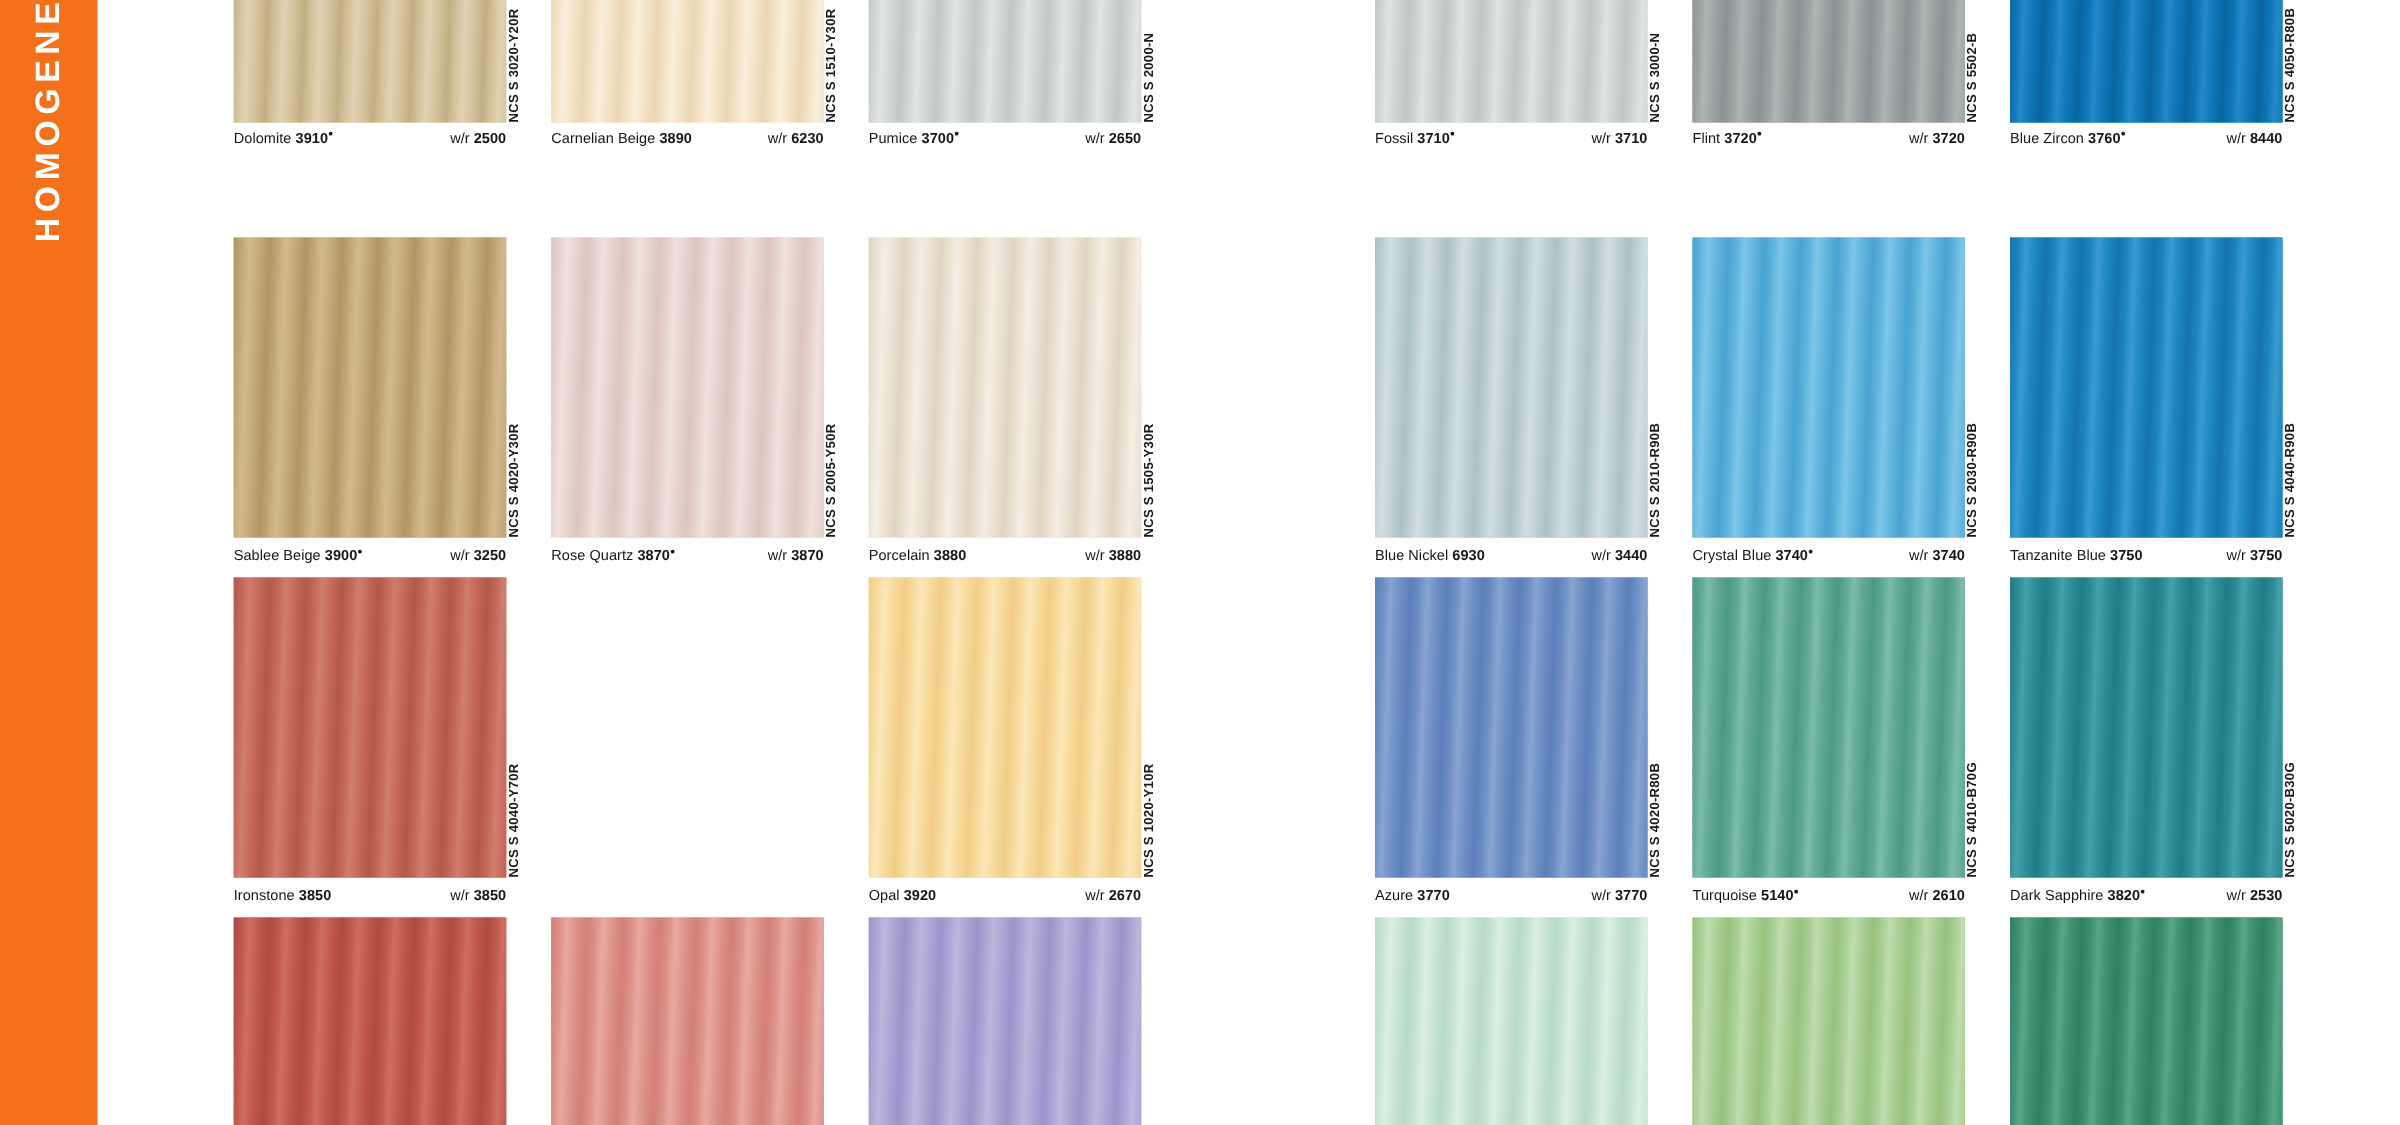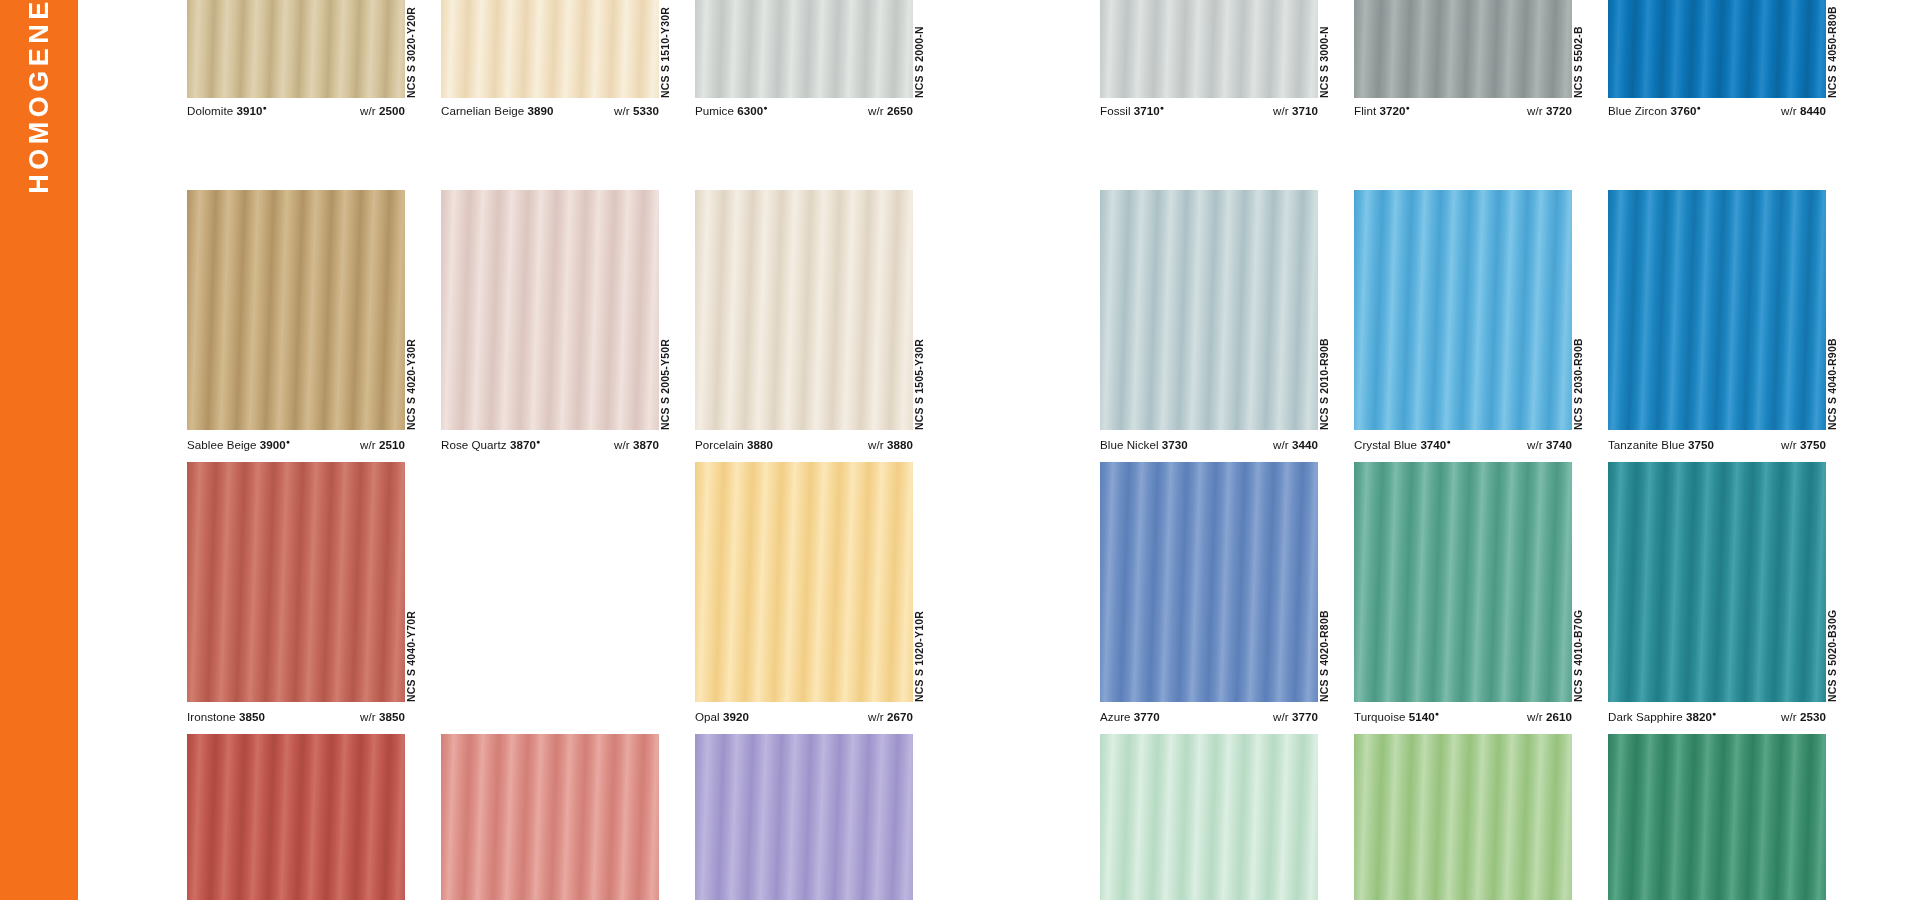--- a/index.html
+++ b/index.html
@@ -97,39 +97,39 @@
             <div class="caption" style="top: 146px;">
               <span class="nm">Dolomite <b>3910</b><sup style="font-size: 7px;">●</sup></span>
               <span class="wr">w/r <b>2500</b></span>
             </div>
           </div>
           <div class="col" style="left: 254px;">
             <div class="swatch" style="height: 140px; background: repeating-linear-gradient(92deg, rgb(234, 214, 179) 0px, rgb(243, 227, 198) 7px, rgb(248, 239, 220) 13px, rgb(243, 227, 198) 21px, rgb(234, 214, 179) 29px), repeating-linear-gradient(178deg, rgba(255, 255, 255, 0.22) 0px, rgba(255, 255, 255, 0) 5px, rgba(0, 0, 0, 0.07) 11px, rgba(255, 255, 255, 0) 18px), linear-gradient(rgb(243, 227, 198), rgb(243, 227, 198));"></div>
             <span class="ncs" style="bottom: 70px; top: 134px;">NCS  S 1510-Y30R</span>
             <div class="caption" style="top: 146px;">
               <span class="nm">Carnelian Beige <b>3890</b></span>
-              <span class="wr">w/r <b>5330</b></span>
+              <span class="wr">w/r <b>6230</b></span>
             </div>
           </div>
           <div class="col" style="left: 508px;">
             <div class="swatch" style="height: 140px; background: repeating-linear-gradient(92deg, rgb(194, 200, 198) 0px, rgb(210, 214, 211) 7px, rgb(226, 230, 227) 13px, rgb(210, 214, 211) 21px, rgb(194, 200, 198) 29px), repeating-linear-gradient(178deg, rgba(255, 255, 255, 0.22) 0px, rgba(255, 255, 255, 0) 5px, rgba(0, 0, 0, 0.07) 11px, rgba(255, 255, 255, 0) 18px), linear-gradient(rgb(210, 214, 211), rgb(210, 214, 211));"></div>
             <span class="ncs" style="bottom: 70px; top: 134px;">NCS  S 2000-N</span>
             <div class="caption" style="top: 146px;">
-              <span class="nm">Pumice <b>6300</b><sup style="font-size: 7px;">●</sup></span>
+              <span class="nm">Pumice <b>3700</b><sup style="font-size: 7px;">●</sup></span>
               <span class="wr">w/r <b>2650</b></span>
             </div>
           </div>
         </div>
         <div class="row r2" style="top: 190px; height: 310px;">
           <div class="col" style="left: 0px;">
             <div class="swatch" style="height: 240px; background: repeating-linear-gradient(92deg, rgb(176, 148, 102) 0px, rgb(196, 168, 120) 7px, rgb(210, 186, 143) 13px, rgb(196, 168, 120) 21px, rgb(176, 148, 102) 29px), repeating-linear-gradient(178deg, rgba(255, 255, 255, 0.22) 0px, rgba(255, 255, 255, 0) 5px, rgba(0, 0, 0, 0.07) 11px, rgba(255, 255, 255, 0) 18px), linear-gradient(rgb(196, 168, 120), rgb(196, 168, 120));"></div>
             <span class="ncs" style="bottom: 70px; top: 234px;">NCS  S 4020-Y30R</span>
             <div class="caption" style="top: 248px;">
               <span class="nm">Sablee Beige <b>3900</b><sup style="font-size: 7px;">●</sup></span>
-              <span class="wr">w/r <b>2510</b></span>
+              <span class="wr">w/r <b>3250</b></span>
             </div>
           </div>
           <div class="col" style="left: 254px;">
             <div class="swatch" style="height: 240px; background: repeating-linear-gradient(92deg, rgb(220, 198, 191) 0px, rgb(230, 211, 205) 7px, rgb(240, 226, 221) 13px, rgb(230, 211, 205) 21px, rgb(220, 198, 191) 29px), repeating-linear-gradient(178deg, rgba(255, 255, 255, 0.22) 0px, rgba(255, 255, 255, 0) 5px, rgba(0, 0, 0, 0.07) 11px, rgba(255, 255, 255, 0) 18px), linear-gradient(rgb(230, 211, 205), rgb(230, 211, 205));"></div>
             <span class="ncs" style="bottom: 70px; top: 234px;">NCS  S 2005-Y50R</span>
             <div class="caption" style="top: 248px;">
               <span class="nm">Rose Quartz <b>3870</b><sup style="font-size: 7px;">●</sup></span>
               <span class="wr">w/r <b>3870</b></span>
             </div>
           </div>
@@ -197,21 +197,21 @@
               <span class="nm">Blue Zircon <b>3760</b><sup style="font-size: 7px;">●</sup></span>
               <span class="wr">w/r <b>8440</b></span>
             </div>
           </div>
         </div>
         <div class="row r2" style="top: 190px; height: 310px;">
           <div class="col" style="left: 0px;">
             <div class="swatch" style="height: 240px; background: repeating-linear-gradient(92deg, rgb(172, 193, 198) 0px, rgb(191, 208, 211) 7px, rgb(210, 223, 225) 13px, rgb(191, 208, 211) 21px, rgb(172, 193, 198) 29px), repeating-linear-gradient(178deg, rgba(255, 255, 255, 0.22) 0px, rgba(255, 255, 255, 0) 5px, rgba(0, 0, 0, 0.07) 11px, rgba(255, 255, 255, 0) 18px), linear-gradient(rgb(191, 208, 211), rgb(191, 208, 211));"></div>
             <span class="ncs" style="bottom: 70px; top: 234px;">NCS  S 2010-R90B</span>
             <div class="caption" style="top: 248px;">
-              <span class="nm">Blue Nickel <b>3730</b></span>
+              <span class="nm">Blue Nickel <b>6930</b></span>
               <span class="wr">w/r <b>3440</b></span>
             </div>
           </div>
           <div class="col" style="left: 254px;">
             <div class="swatch" style="height: 240px; background: repeating-linear-gradient(92deg, rgb(74, 163, 210) 0px, rgb(95, 180, 222) 7px, rgb(127, 198, 232) 13px, rgb(95, 180, 222) 21px, rgb(74, 163, 210) 29px), repeating-linear-gradient(178deg, rgba(255, 255, 255, 0.22) 0px, rgba(255, 255, 255, 0) 5px, rgba(0, 0, 0, 0.07) 11px, rgba(255, 255, 255, 0) 18px), linear-gradient(rgb(95, 180, 222), rgb(95, 180, 222));"></div>
             <span class="ncs" style="bottom: 70px; top: 234px;">NCS  S 2030-R90B</span>
             <div class="caption" style="top: 248px;">
               <span class="nm">Crystal Blue <b>3740</b><sup style="font-size: 7px;">●</sup></span>
               <span class="wr">w/r <b>3740</b></span>
             </div>

